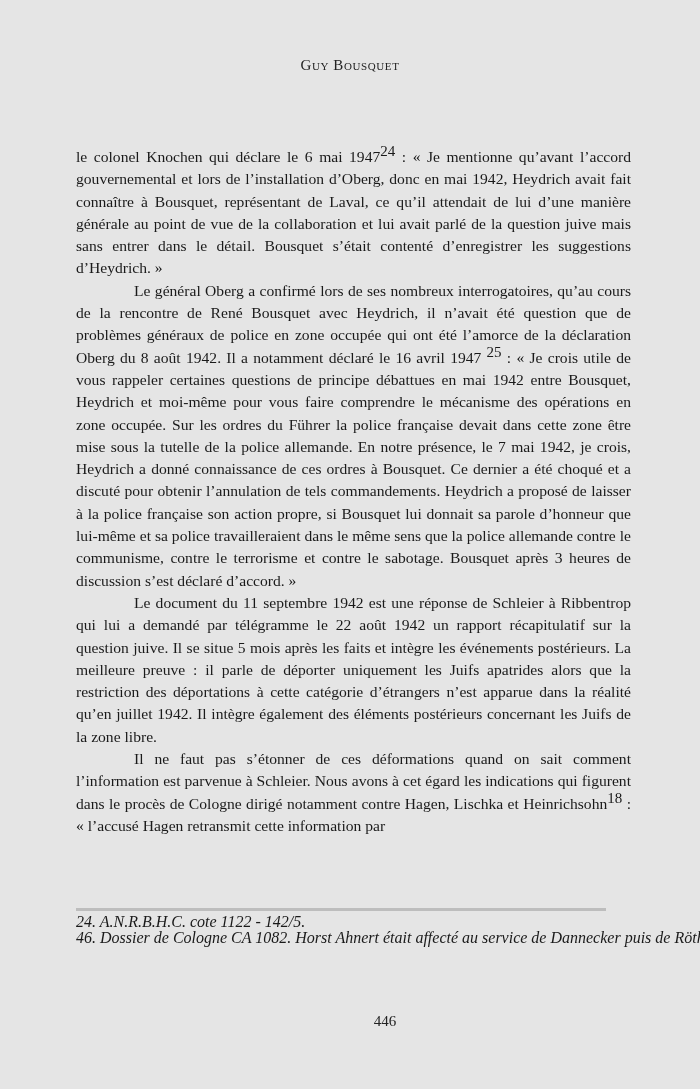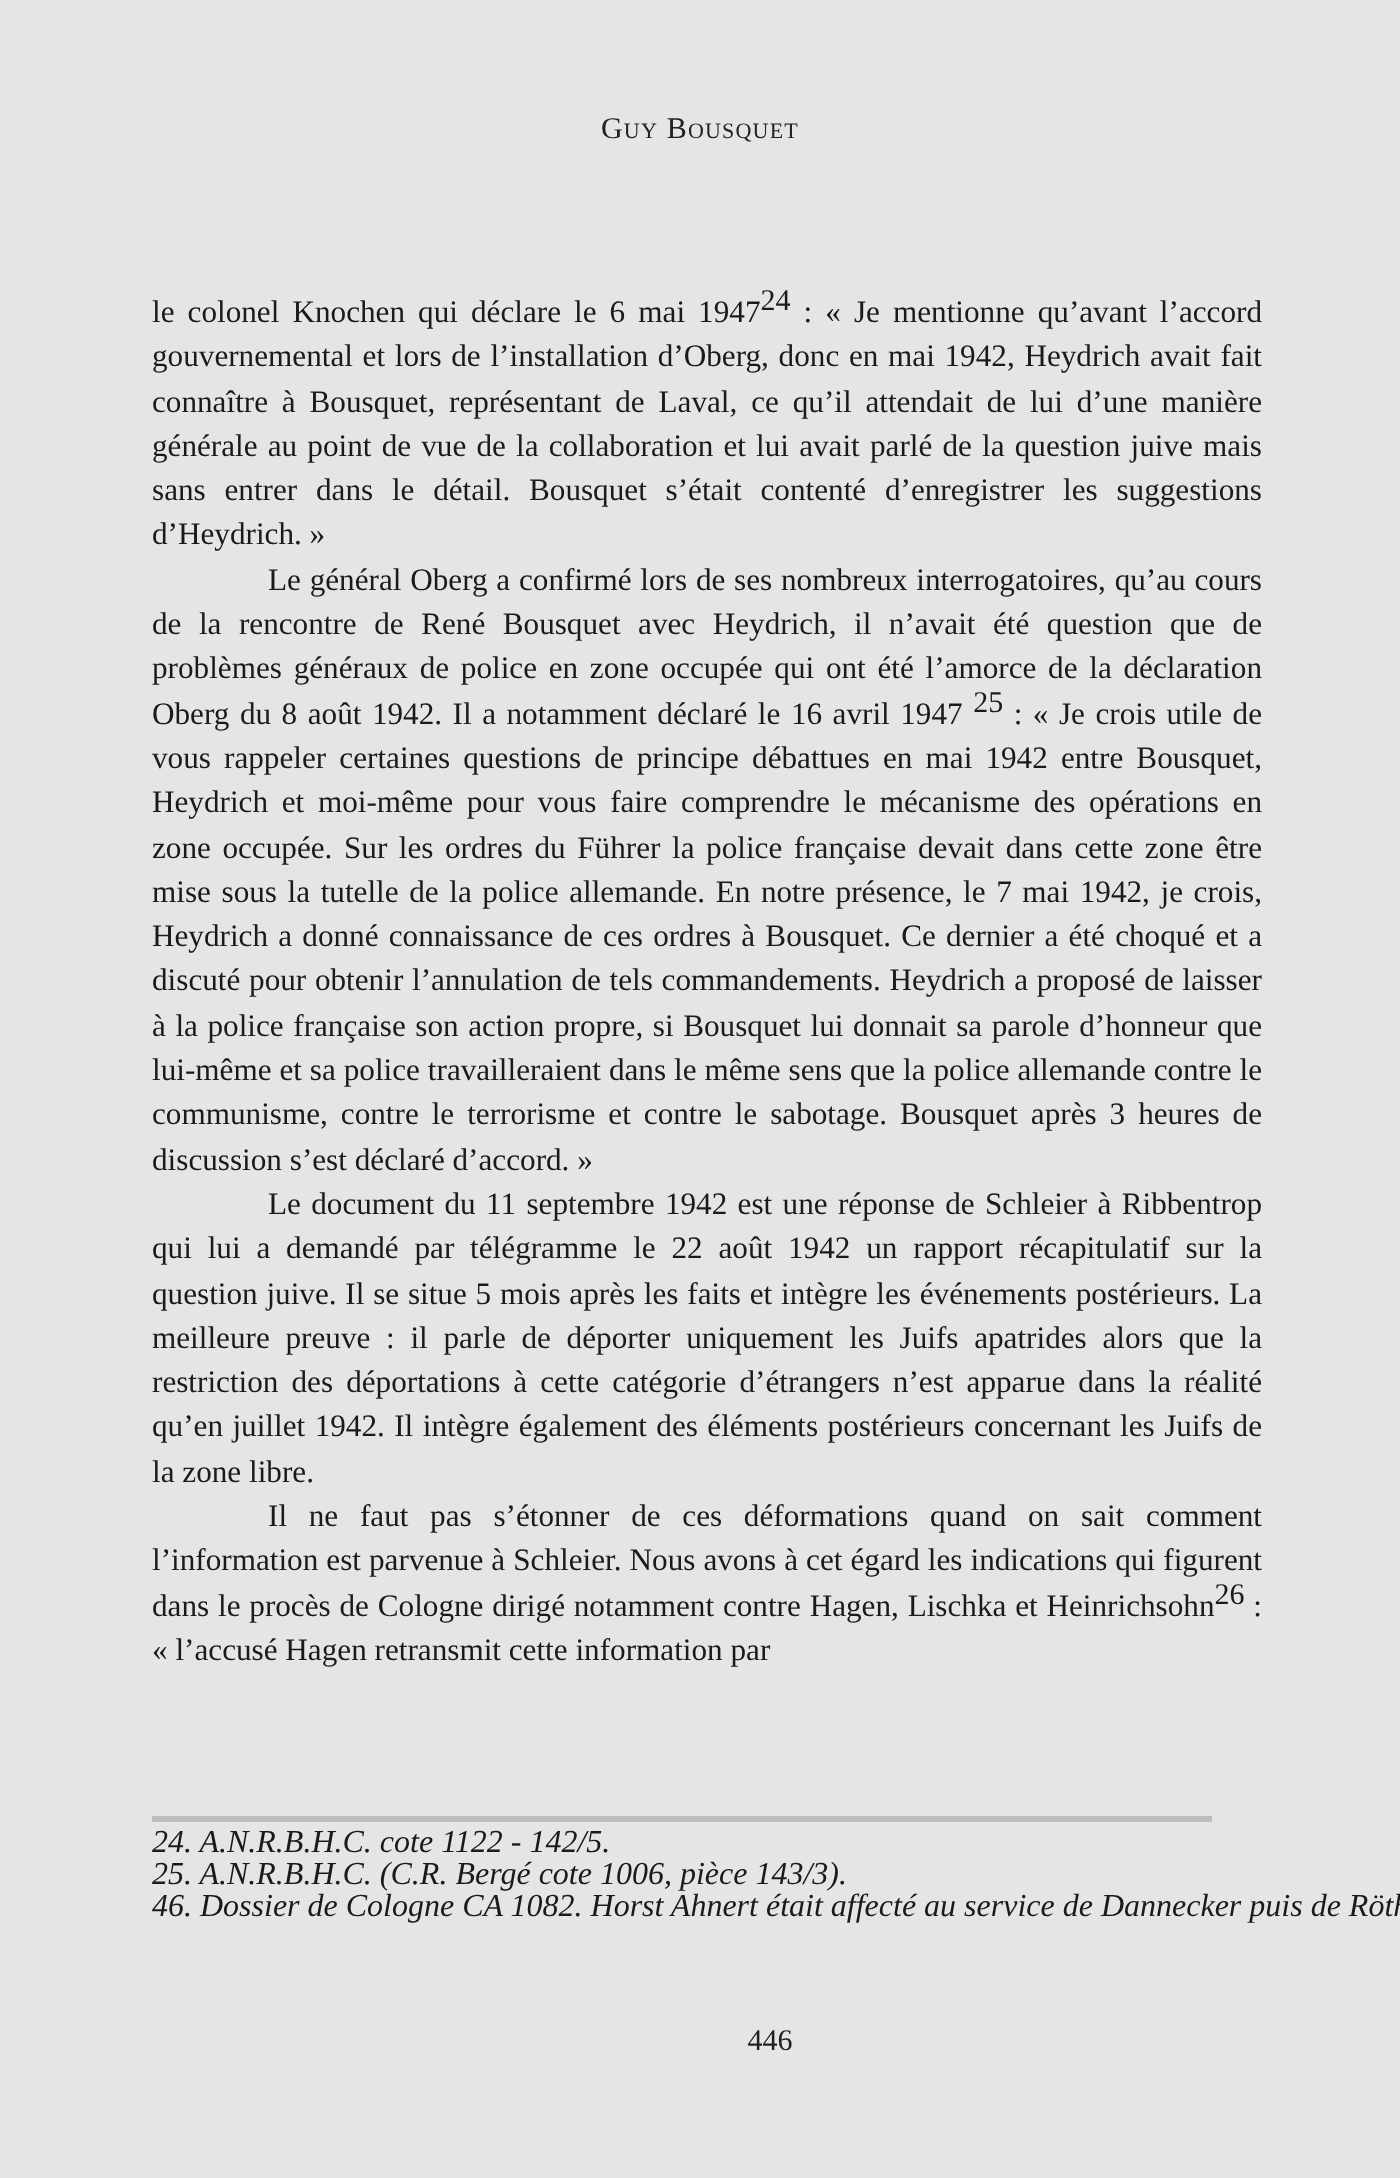--- a/index.html
+++ b/index.html
@@ -38,25 +38,24 @@
 <body>
 
 <div class="page">
 
   <div class="running-head">Guy Bousquet</div>
 
   <div class="body-text">
     <p><span>le colonel Knochen qui déclare le 6 mai 1947</span><sup>24</sup><span> : « Je mentionne qu’avant l’accord gouvernemental et lors de l’installation d’Oberg, donc en mai 1942, Heydrich avait fait connaître à Bousquet, représentant de Laval, ce qu’il attendait de lui d’une manière générale au point de vue de la collaboration et lui avait parlé de la question juive mais sans entrer dans le détail. Bousquet s’était contenté d’enregistrer les suggestions d’Heydrich. »</span></p>
     <p class="indent"><span>Le général Oberg a confirmé lors de ses nombreux interrogatoires, qu’au cours de la rencontre de René Bousquet avec Heydrich, il n’avait été question que de problèmes généraux de police en zone occupée qui ont été l’amorce de la déclaration Oberg du 8 août 1942. Il a notamment déclaré le 16 avril 1947 </span><sup>25</sup><span> : « Je crois utile de vous rappeler certaines questions de principe débattues en mai 1942 entre Bousquet, Heydrich et moi-même pour vous faire comprendre le mécanisme des opérations en zone occupée. Sur les ordres du Führer la police française devait dans cette zone être mise sous la tutelle de la police allemande. En notre présence, le 7 mai 1942, je crois, Heydrich a donné connaissance de ces ordres à Bousquet. Ce dernier a été choqué et a discuté pour obtenir l’annulation de tels commandements. Heydrich a proposé de laisser à la police française son action propre, si Bousquet lui donnait sa parole d’honneur que lui-même et sa police travailleraient dans le même sens que la police allemande contre le communisme, contre le terrorisme et contre le sabotage. Bousquet après 3 heures de discussion s’est déclaré d’accord. »</span></p>
     <p class="indent">Le document du 11 septembre 1942 est une réponse de Schleier à Ribbentrop qui lui a demandé par télégramme le 22 août 1942 un rapport récapitulatif sur la question juive. Il se situe 5 mois après les faits et intègre les événements postérieurs. La meilleure preuve : il parle de déporter uniquement les Juifs apatrides alors que la restriction des déportations à cette catégorie d’étrangers n’est apparue dans la réalité qu’en juillet 1942. Il intègre également des éléments postérieurs concernant les Juifs de la zone libre.</p>
-    <p class="indent"><span>Il ne faut pas s’étonner de ces déformations quand on sait comment l’information est parvenue à Schleier. Nous avons à cet égard les indications qui figurent dans le procès de Cologne dirigé notamment contre Hagen, Lischka et Heinrichsohn</span><sup>26</sup><span> : « l’accusé Hagen retransmit cette information par</span></p>
+    <p class="indent"><span>Il ne faut pas s’étonner de ces déformations quand on sait comment l’information est parvenue à Schleier. Nous avons à cet égard les indications qui figurent dans le procès de Cologne dirigé notamment contre Hagen, Lischka et Heinrichsohn</span><sup>18</sup><span> : « l’accusé Hagen retransmit cette information par</span></p>
   </div>
 
   <div class="rule"></div>
 
   <div class="footnotes">
     <div>24. A.N.R.B.H.C. cote 1122 - 142/5.</div>
-    <div>25. A.N.R.B.H.C. (C.R. Bergé cote 1006, pièce 143/3).</div>
     <div>46. Dossier de Cologne CA 1082. Horst Ahnert était affecté au service de Dannecker puis de Röthke.</div>
   </div>
 
   <div class="folio">446</div>
 </div>
 
 </body></html>

